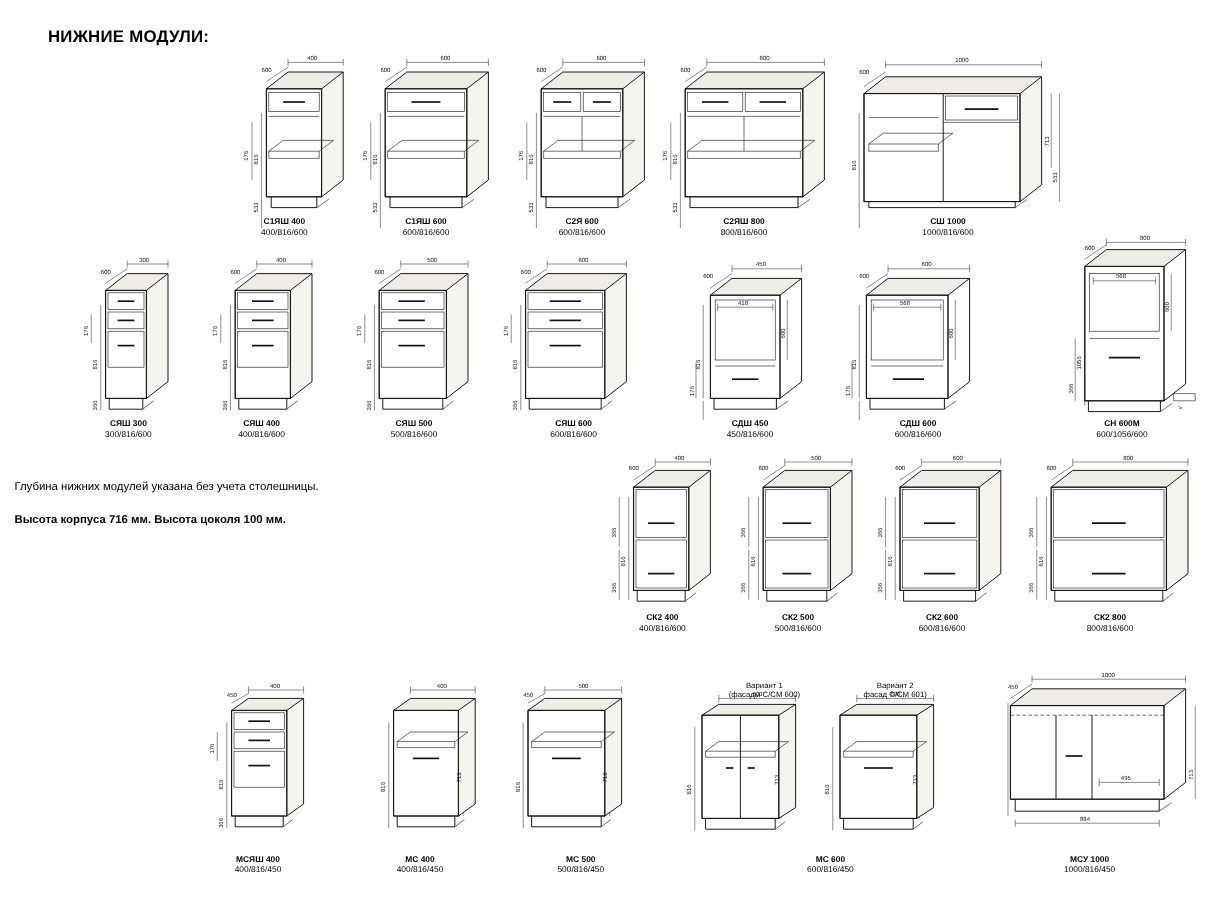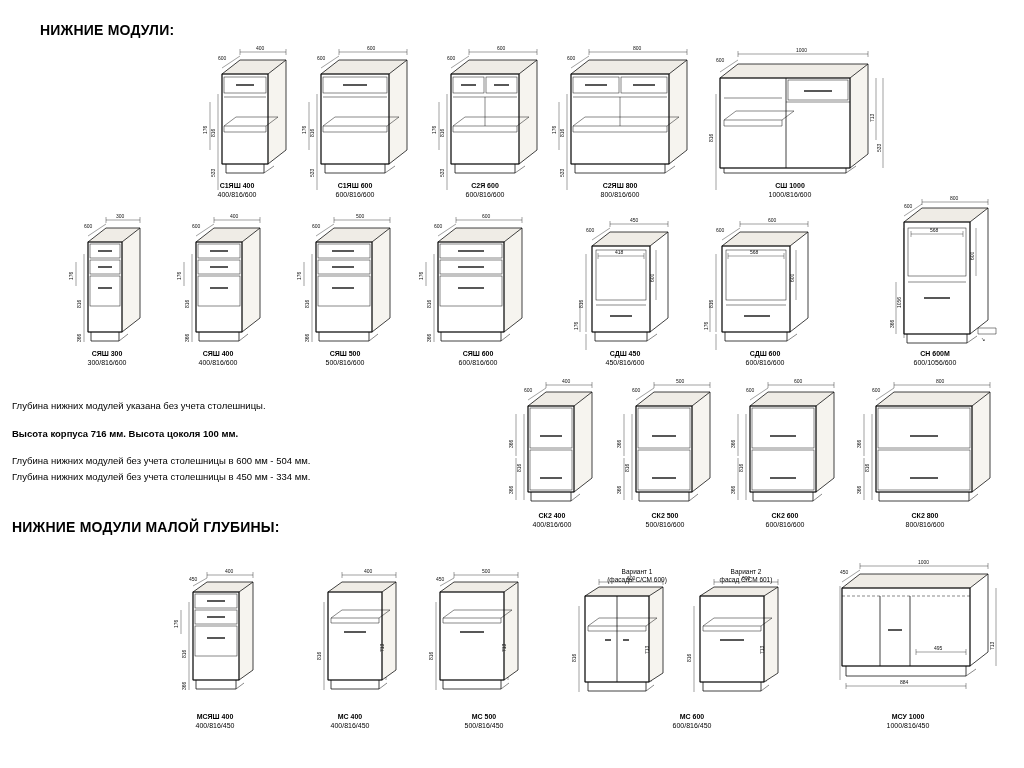--- a/index.html
+++ b/index.html
@@ -57,26 +57,23 @@
   .dimtxtv{font-size:5px;fill:#111;font-family:"Liberation Sans", sans-serif;}
   .handle{stroke:#111;stroke-width:1.4;fill:none;}
 </style>
 </head>
 <body>
 
 <div class="page">
 
   <div class="section-title" style="left:12px;top:22px;padding-left:28px;">НИЖНИЕ МОДУЛИ:</div>
 
-  <div class="section-title" style="left:12px;top:519px;">НИЖНИЕ МОДУЛИ МАЛОЙ ГЛУБИНЫ:</div>
 
   <div class="note" style="left:12px;top:400px;">Глубина нижних модулей указана без учета столешницы.</div>
   <div class="note" style="left:12px;top:428px;font-weight:bold;">Высота корпуса 716 мм. Высота цоколя 100 мм.</div>
-  <div class="note" style="left:12px;top:455px;">Глубина нижних модулей без учета столешницы в 600 мм - 504 мм.</div>
-  <div class="note" style="left:12px;top:471px;">Глубина нижних модулей без учета столешницы в 450 мм - 334 мм.</div>
 
   <div class="cab" style="left:188px;top:42px;">
     <svg width="110" height="135" viewBox="0 0 110 135">
 
       <path class="dim" d="M30 52 L30 148"></path>
       <path class="dim" d="M22 60 L22 108"></path>
 
       <polygon class="fill-top" points="34,32 52,18 98,18 80,32"></polygon>
       <polygon class="fill-side" points="80,32 98,18 98,108 80,122"></polygon>
       <rect class="fill-face" x="34" y="32" width="46" height="90"></rect>

